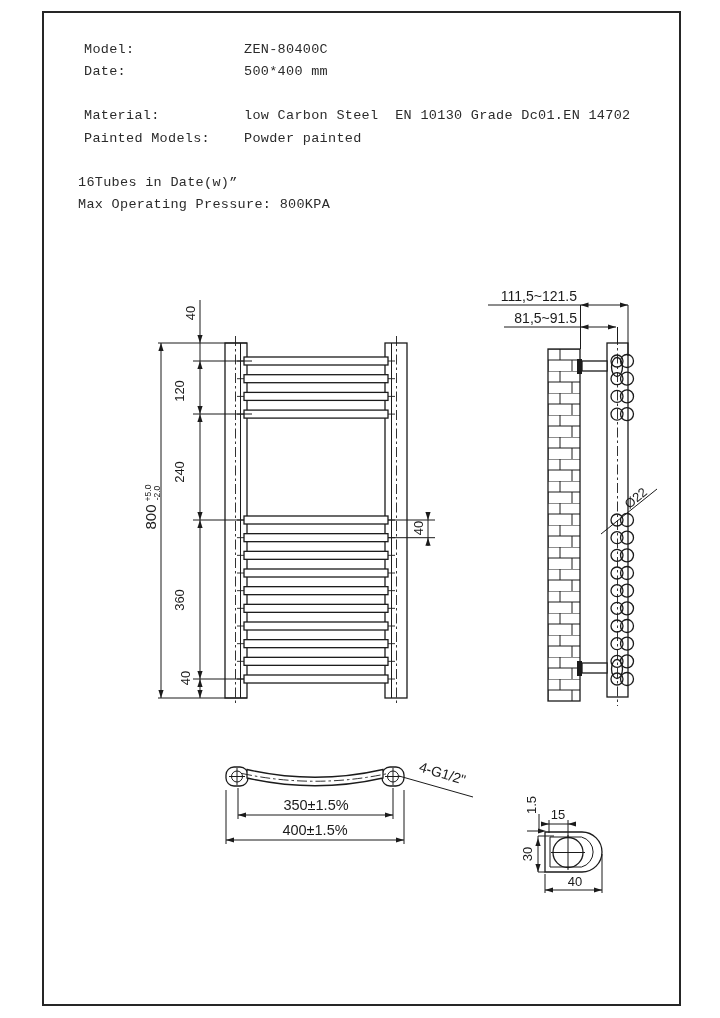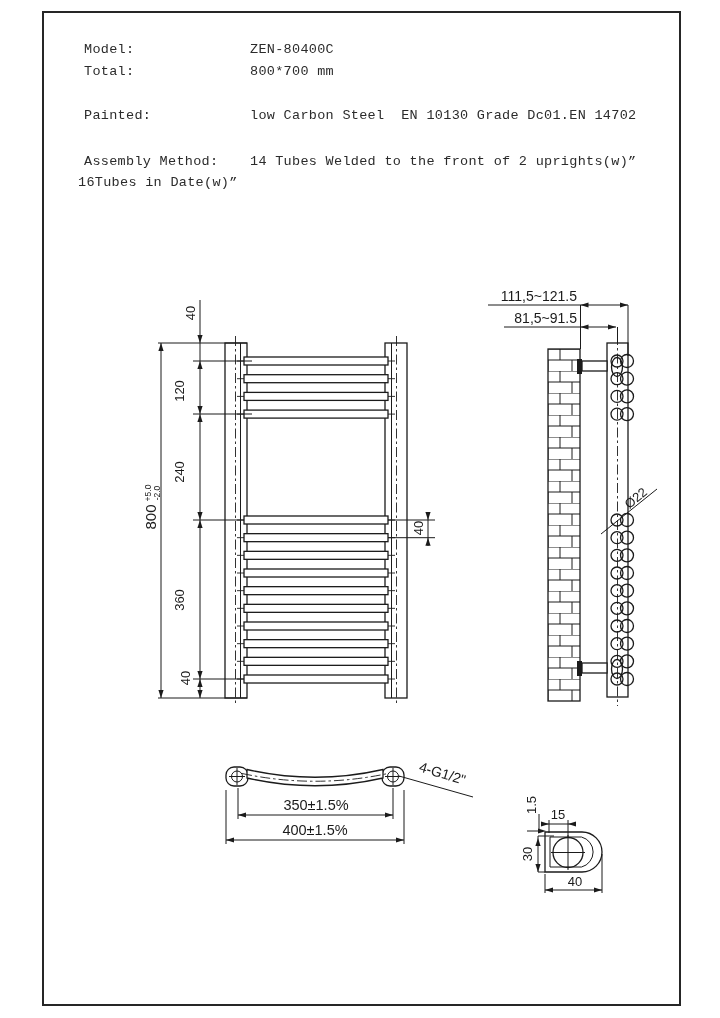--- a/index.html
+++ b/index.html
@@ -2,21 +2,21 @@
 <html><head>
 <meta charset="utf-8">
 <style>
   html,body{margin:0;padding:0;background:#ffffff;}
   .page{position:relative;width:720px;height:1018px;background:#ffffff;overflow:hidden;
         font-family:"Liberation Sans",sans-serif;}
   .hdr{position:absolute;left:0;top:0;width:720px;height:230px;
        font-family:"Liberation Mono",monospace;color:#2b2b2b;font-size:13.5px;letter-spacing:.3px;}
   .hrow{position:absolute;white-space:pre;}
   .hrow .lab{position:absolute;left:84px;top:0;white-space:pre;}
-  .hrow .val{position:absolute;left:250px;top:0;white-space:pre;}
+  .hrow .val{position:absolute;left:244px;top:0;white-space:pre;}
   .hline{position:absolute;left:78px;white-space:pre;}
   svg.dwg{position:absolute;left:0;top:0;}
   .ln{stroke:#1b1b1b;stroke-width:1.3;fill:none;}
   .thin{stroke:#1b1b1b;stroke-width:1;fill:none;}
   .f{fill:#ffffff;}
   .cl{stroke:#1b1b1b;stroke-width:.9;fill:none;stroke-dasharray:10 3 2.5 3;}
   .ar{fill:#1b1b1b;stroke:none;}
   .solid{fill:#1b1b1b;}
   text.dim{font-family:"Liberation Sans",sans-serif;font-size:13px;fill:#1b1b1b;}
   text.dim2{font-family:"Liberation Sans",sans-serif;font-size:14px;fill:#1b1b1b;}
@@ -270,27 +270,28 @@
         <polygon points="602,890 594,887.4 594,892.6" class="ar"></polygon>
       </g>
   </svg>
 
   <div class="hdr">
     <div class="hrow" style="top:42px">
       <span class="lab">Model:</span>
       <span class="val">ZEN-80400C</span>
     </div>
     <div class="hrow" style="top:64px">
-      <span class="lab">Total:</span>
-      <span class="val">800*700 mm</span>
+      <span class="lab">Date:</span>
+      <span class="val">500*400 mm</span>
     </div>
     <div class="hrow" style="top:108px">
-      <span class="lab">Painted:</span>
+      <span class="lab">Material:</span>
       <span class="val">low Carbon Steel  EN 10130 Grade Dc01.EN 14702</span>
     </div>
-    <div class="hrow" style="top:154px">
-      <span class="lab">Assembly Method:</span>
-      <span class="val">14 Tubes Welded to the front of 2 uprights(w)”</span>
+    <div class="hrow" style="top:131px">
+      <span class="lab">Painted Models:</span>
+      <span class="val">Powder painted</span>
     </div>
     <div class="hline" style="top:175px">16Tubes in Date(w)”</div>
+    <div class="hline" style="top:197px">Max Operating Pressure: 800KPA</div>
   </div>
 
 </div>
 
 </body></html>

